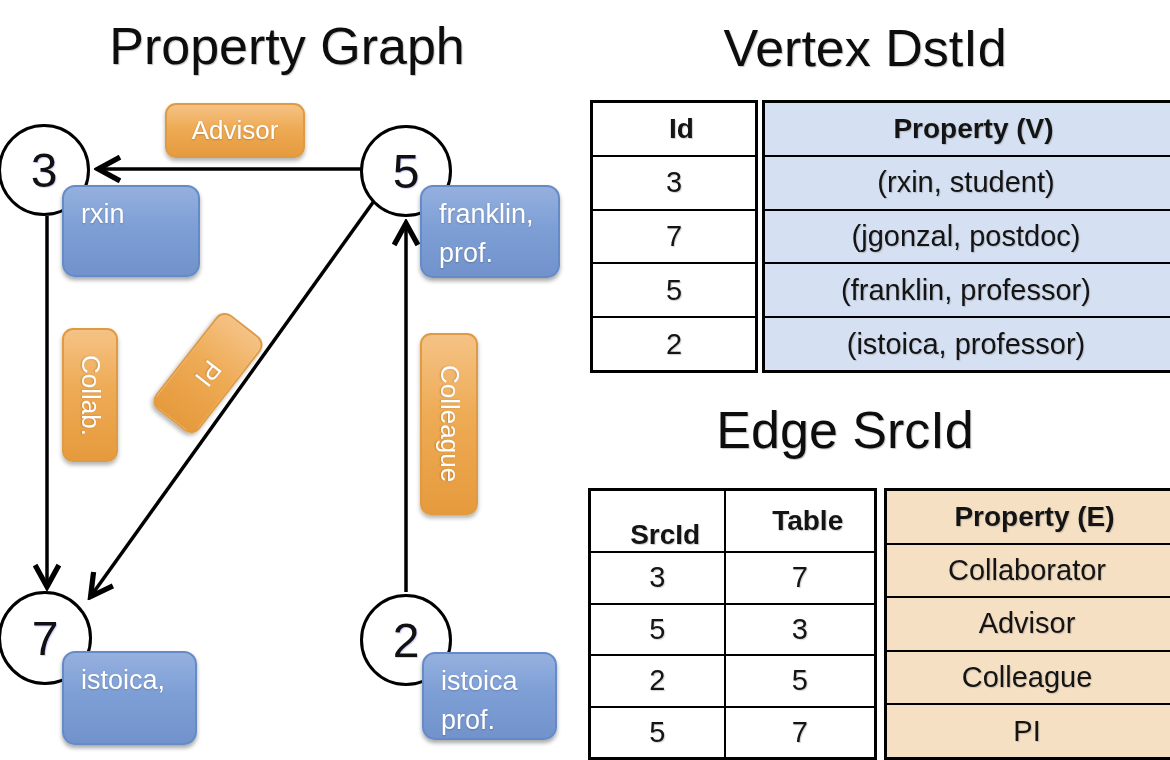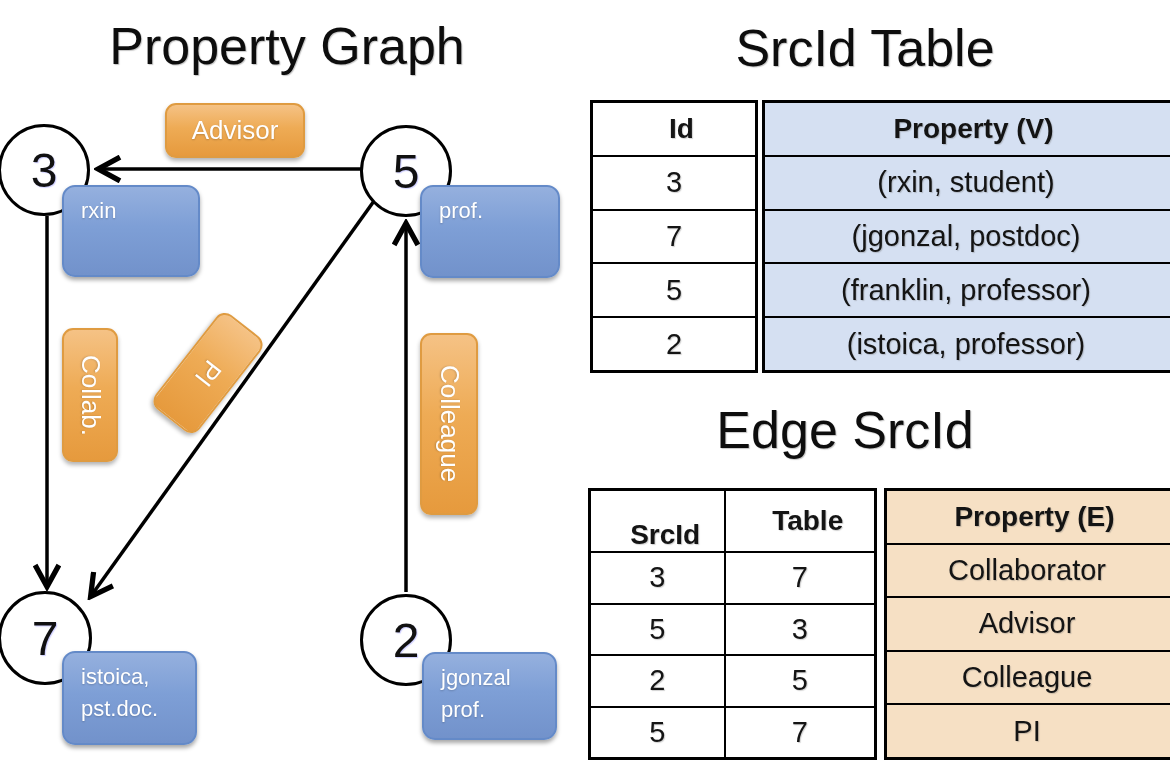--- a/index.html
+++ b/index.html
@@ -17,21 +17,21 @@
   .vertex-circle{
     position:absolute;box-sizing:border-box;border-radius:50%;
     border:3.5px solid #000;background:#fff;z-index:2;
     display:flex;align-items:center;justify-content:center;
   }
   .vertex-id{font-size:48px;color:#111;text-shadow:1px 1px 1px rgba(60,60,255,0.25);}
   .vbox{
     position:absolute;z-index:4;box-sizing:border-box;border-radius:13px;
     background:linear-gradient(180deg,#95b0de 0%,#7e9fd6 45%,#7292cb 100%);
     border:2px solid #648ac8;box-shadow:0 3px 4px rgba(0,0,0,0.35);
-    color:#fff;font-size:22px;line-height:1.45;padding:8px 10px 0 17px;
+    color:#fff;font-size:27px;line-height:1.45;padding:8px 10px 0 17px;
     text-shadow:0 1px 2px rgba(0,0,0,0.2);
   }
   .ebox{
     position:absolute;z-index:3;box-sizing:border-box;border-radius:11px;
     background:linear-gradient(180deg,#f5c285 0%,#eeab55 45%,#e69a3d 100%);
     border:2px solid #df9b41;box-shadow:0 3px 4px rgba(0,0,0,0.3);
     color:#fff;font-size:26px;display:flex;align-items:center;justify-content:center;
     text-shadow:0 1px 2px rgba(0,0,0,0.2);
   }
   .ebox.vertical{writing-mode:vertical-rl;}
@@ -84,37 +84,37 @@
     <span class="vertex-id">7</span>
   </div>
   <div class="vertex-circle" style="left:360px;top:594px;width:92px;height:92px;">
     <span class="vertex-id">2</span>
   </div>
 
   <div class="vbox" style="left:62px;top:185px;width:138px;height:92px;">
     <div>rxin</div>
   </div>
   <div class="vbox" style="left:420px;top:185px;width:140px;height:93px;">
+    <div>franklin,</div>
     <div>prof.</div>
   </div>
   <div class="vbox" style="left:62px;top:651px;width:135px;height:94px;">
     <div>istoica,</div>
-    <div>pst.doc.</div>
   </div>
   <div class="vbox" style="left:422px;top:652px;width:135px;height:88px;">
-    <div>jgonzal</div>
+    <div>istoica</div>
     <div>prof.</div>
   </div>
 
   <div class="ebox" style="left:165px;top:103px;width:140px;height:55px;">Advisor</div>
   <div class="ebox vertical" style="left:62px;top:328px;width:56px;height:134px;">Collab.</div>
   <div class="ebox vertical" style="left:180px;top:313px;width:56px;height:120px;transform:rotate(38deg);">PI</div>
   <div class="ebox vertical" style="left:420px;top:333px;width:58px;height:182px;">Colleague</div>
 
-  <div class="slide-title" style="left:590px;top:18px;width:550px;">SrcId Table</div>
+  <div class="slide-title" style="left:590px;top:18px;width:550px;">Vertex DstId</div>
 
   <div class="tbl" style="left:590px;top:100px;width:168px;height:273px;">
     <div class="trow">
       <div class="tcell hdr">Id</div>
     </div>
     <div class="trow">
       <div class="tcell">3</div>
     </div>
     <div class="trow">
       <div class="tcell">7</div>

